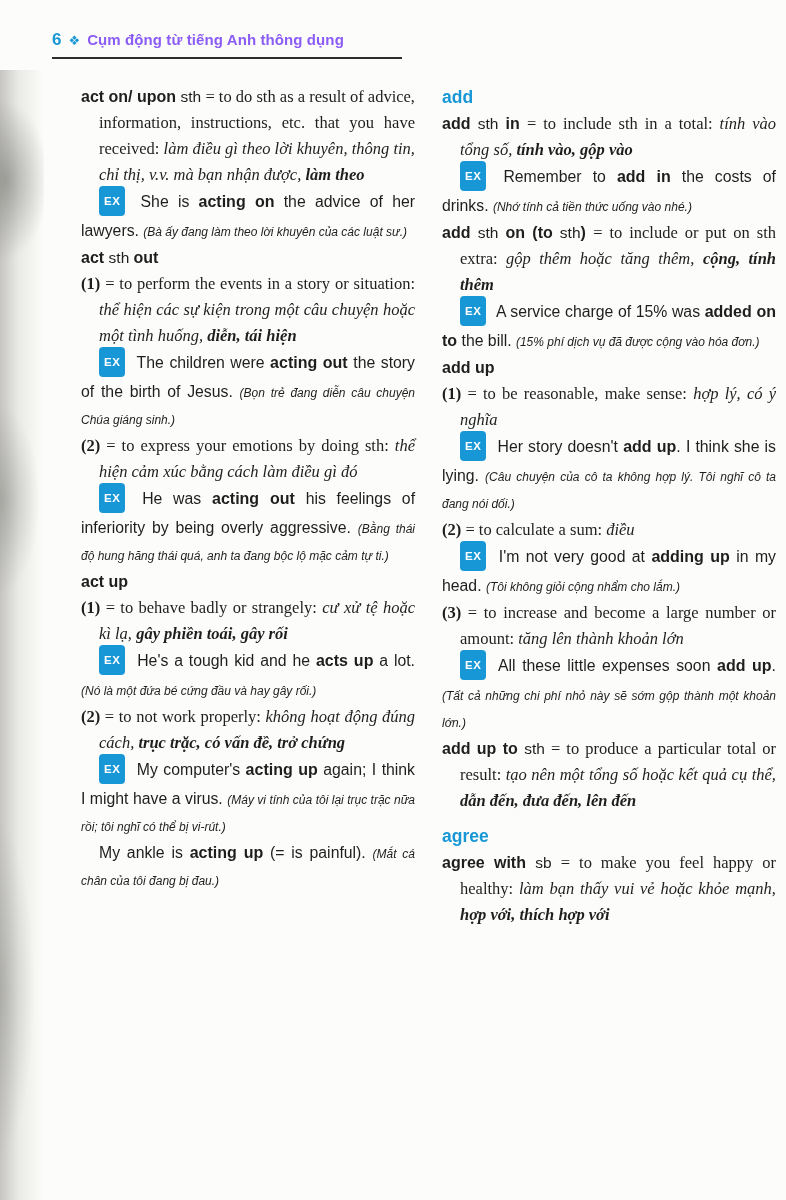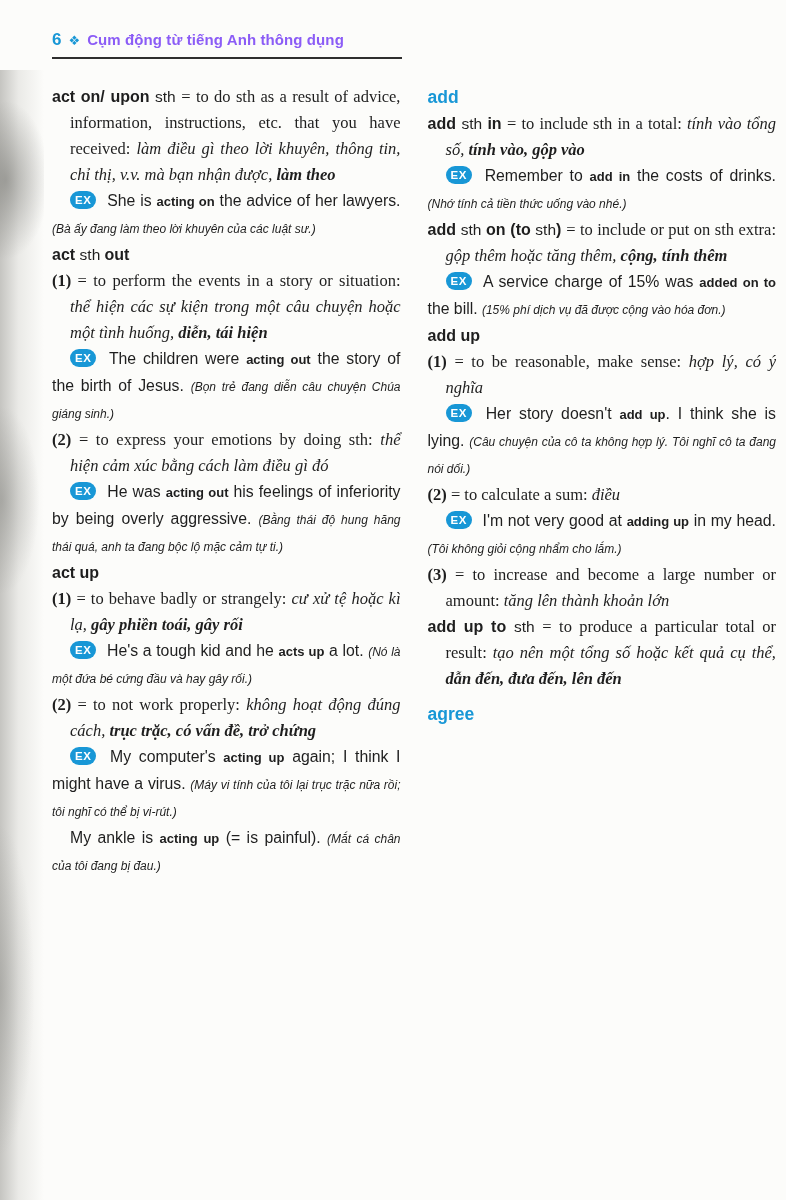--- a/index.html
+++ b/index.html
@@ -32,21 +32,21 @@
     display: flex; align-items: baseline; gap: 7px;
     position: relative; z-index: 2;
   }
   .page-num  { color: var(--accent, #1897d6); font-weight: bold; font-size: 17px; }
   .diamond   { color: var(--accent, #1897d6); font-size: 13px; }
   .header-title { color: #8b5cf6; font-weight: bold; font-size: 15px; letter-spacing: 0.1px; }
 
   .content {
     display: flex; gap: 27px;
     padding: 25px 10px 0 52px;
-    position: relative; z-index: 2;
+    position: relative; z-index: 2; margin-left: 29px;
   }
   .col { flex: 1 1 0; min-width: 0; }
 
   .para {
     margin: 0;
     text-align: justify;
     line-height: 26px;
     font-size: 16.5px;
     font-family: "Liberation Serif", serif;
   }
@@ -63,34 +63,34 @@
   }
   .entry-heading:not(:first-child) { margin-top: 9px; }
 
   
   .seg-hw  { font-family: "Liberation Sans", sans-serif; font-weight: bold; font-size: 16px; }
   .seg-gw  { font-family: "Liberation Sans", sans-serif; font-size: 15.5px; }
   .seg-def { font-family: "Liberation Serif", serif; }
   .seg-vi  { font-family: "Liberation Serif", serif; font-style: italic; }
   .seg-vib { font-family: "Liberation Serif", serif; font-style: italic; font-weight: bold; }
   .seg-en  { font-family: "Liberation Sans", sans-serif; font-size: 15.8px; }
-  .seg-enb { font-family: "Liberation Sans", sans-serif; font-size: 13px; font-weight: bold; }
+  .seg-enb { font-family: "Liberation Sans", sans-serif; font-size: 16px; font-weight: bold; }
   .seg-eni { font-family: "Liberation Sans", sans-serif; font-size: 12px; font-style: italic; }
   .seg-num { font-family: "Liberation Serif", serif; font-weight: bold; }
 
   .ex-badge {
     display: inline-block;
     background: var(--accent, #1897d6);
     color: #ffffff;
     font-family: "Liberation Sans", sans-serif;
     font-weight: bold;
     font-size: 11.5px;
     line-height: 16px;
-    padding: 1px 5px;
-    border-radius: 9px;
+    padding: 7px 5px;
+    border-radius: 4px;
     margin-right: 6px;
     letter-spacing: 0.5px;
     position: relative; top: -2px;
     text-indent: 0;
   }
 </style>
 </head>
 <body>
 
 <div class="scan-edge"></div>
@@ -122,16 +122,18 @@
       <p class="para para-def"><span class="seg-hw">add </span><span class="seg-gw">sth </span><span class="seg-hw">in </span><span class="seg-def">= to include sth in a total: </span><span class="seg-vi">tính vào tổng số, </span><span class="seg-vib">tính vào, gộp vào</span></p>
       <p class="para para-ex"><span class="ex-badge">EX</span><span class="seg-en"> Remember to </span><span class="seg-enb">add in</span><span class="seg-en"> the costs of drinks. </span><span class="seg-eni">(Nhớ tính cả tiền thức uống vào nhé.)</span></p>
       <p class="para para-def"><span class="seg-hw">add </span><span class="seg-gw">sth </span><span class="seg-hw">on </span><span class="seg-hw">(to</span><span class="seg-gw"> sth</span><span class="seg-hw">) </span><span class="seg-def">= to include or put on sth extra: </span><span class="seg-vi">gộp thêm hoặc tăng thêm, </span><span class="seg-vib">cộng, tính thêm</span></p>
       <p class="para para-ex"><span class="ex-badge">EX</span><span class="seg-en"> A service charge of 15% was </span><span class="seg-enb">added on to</span><span class="seg-en"> the bill. </span><span class="seg-eni">(15% phí dịch vụ đã được cộng vào hóa đơn.)</span></p>
       <p class="para para-def"><span class="seg-hw">add up</span></p>
       <p class="para para-def"><span class="seg-num">(1) </span><span class="seg-def">= to be reasonable, make sense: </span><span class="seg-vi">hợp lý, có ý nghĩa</span></p>
       <p class="para para-ex"><span class="ex-badge">EX</span><span class="seg-en"> Her story doesn't </span><span class="seg-enb">add up</span><span class="seg-en">. I think she is lying. </span><span class="seg-eni">(Câu chuyện của cô ta không hợp lý. Tôi nghĩ cô ta đang nói dối.)</span></p>
       <p class="para para-def"><span class="seg-num">(2) </span><span class="seg-def">= to calculate a sum: </span><span class="seg-vi">điều</span></p>
       <p class="para para-ex"><span class="ex-badge">EX</span><span class="seg-en"> I'm not very good at </span><span class="seg-enb">adding up</span><span class="seg-en"> in my head. </span><span class="seg-eni">(Tôi không giỏi cộng nhẩm cho lắm.)</span></p>
       <p class="para para-def"><span class="seg-num">(3) </span><span class="seg-def">= to increase and become a large number or amount: </span><span class="seg-vi">tăng lên thành khoản lớn</span></p>
+      <p class="para para-ex"><span class="ex-badge">EX</span><span class="seg-en"> All these little expenses soon </span><span class="seg-enb">add up</span><span class="seg-en">. </span><span class="seg-eni">(Tất cả những chi phí nhỏ này sẽ sớm gộp thành một khoản lớn.)</span></p>
       <p class="para para-def"><span class="seg-hw">add up to </span><span class="seg-gw">sth </span><span class="seg-def">= to produce a particular total or result: </span><span class="seg-vi">tạo nên một tổng số hoặc kết quả cụ thể, </span><span class="seg-vib">dẫn đến, đưa đến, lên đến</span></p>
       <h2 class="entry-heading">agree</h2>
+      <p class="para para-def"><span class="seg-hw">agree with </span><span class="seg-gw">sb </span><span class="seg-def">= to make you feel happy or healthy: </span><span class="seg-vi">làm bạn thấy vui vẻ hoặc khỏe mạnh, </span><span class="seg-vib">hợp với, thích hợp với</span></p>
     </section>
 </main>
 
 </body></html>

